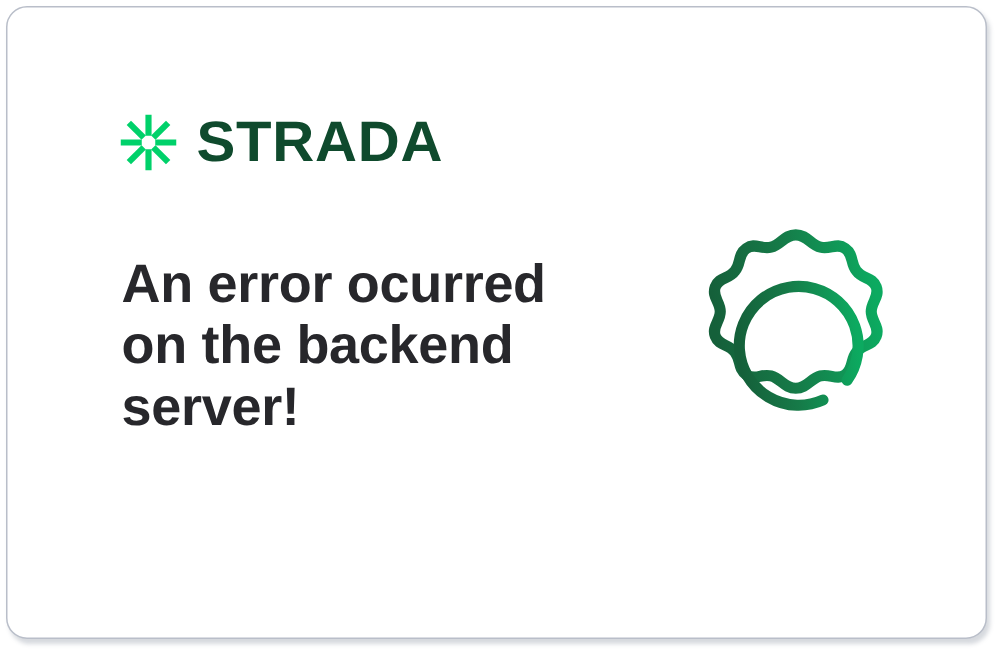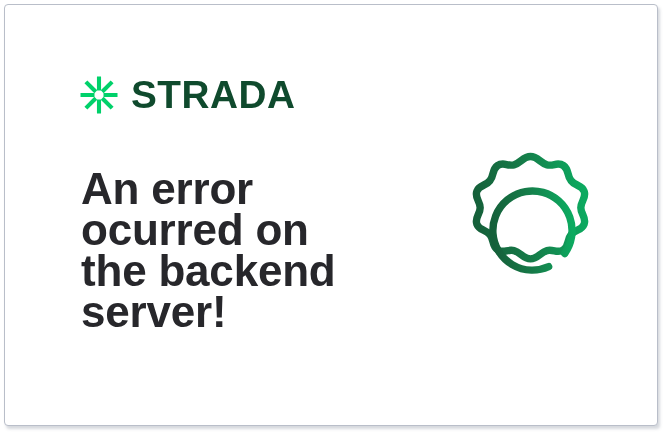--- a/index.html
+++ b/index.html
@@ -14,21 +14,21 @@
 
   #error-card {
     position: absolute;
     left: 4px;
     top: 4px;
     width: 654px;
     height: 422px;
     box-sizing: border-box;
     background: #ffffff;
     border: 1px solid #b9bec9;
-    border-radius: 4px;
+    border-radius: 14px;
     box-shadow: 2px 3px 3px rgba(120, 128, 145, 0.30);
     overflow: hidden;
   }
 
   
   #brand {
     position: absolute;
     left: 74px;
     top: 70px;
     display: flex;
@@ -56,21 +56,21 @@
   }
 
   
   #error-message {
     position: absolute;
     left: 76px;
     top: 163px;
     width: 300px;
     margin: 0;
     font-family: "Liberation Sans", sans-serif;
-    font-size: 44px;
+    font-size: 36px;
     font-weight: bold;
     line-height: 41px;
     letter-spacing: -0.2px;
     color: #27272b;
   }
 
   
   #gear-illustration {
     position: absolute;
     left: 443px;

